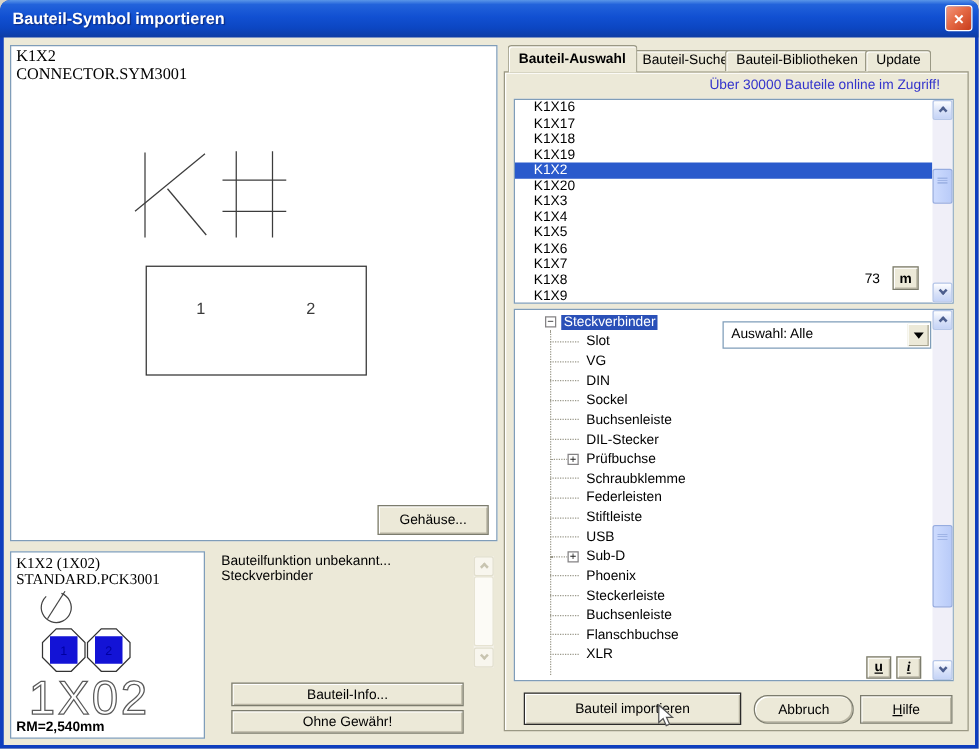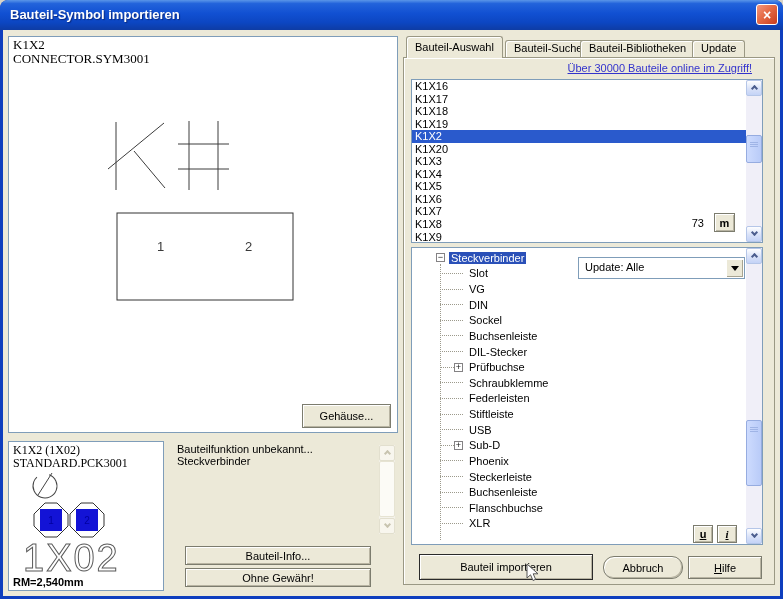--- a/index.html
+++ b/index.html
@@ -43,24 +43,24 @@
     position:absolute;background:#ECE9D8;border:1px solid #9A9884;border-bottom:none;
     border-radius:3px 3px 0 0;text-align:center;padding:0 8px;white-space:nowrap;
     box-shadow:inset 1px 1px 0 #FFF;
   }
   .tab.active{top:36px;height:22px;line-height:20px;z-index:5;}
   .tab.inactive{top:40px;height:17px;line-height:15px;background:#ECE9D8;}
   .tabpanel{
     position:absolute;left:403px;top:57px;width:372px;height:528px;background:#ECE9D8;
     border:1px solid #9A9884;box-shadow:inset 1px 1px 0 #FFF;
   }
-  .link{position:absolute;color:#3333CC;text-decoration:underline;white-space:nowrap;cursor:pointer;margin-left:32px;}
+  .link{position:absolute;color:#3333CC;white-space:nowrap;cursor:pointer;margin-left:32px;}
 
   
-  .list-row{height:12.55px;line-height:12.5px;padding-left:3px;white-space:nowrap;overflow:hidden;}
+  .list-row{height:12.55px;line-height:12.5px;padding-left:15px;white-space:nowrap;overflow:hidden;}
   .list-row.selected{background:#2A5ACC;color:#fff;}
   .tree-row{height:15.63px;display:flex;align-items:center;white-space:nowrap;position:relative;z-index:2;}
   .tree-indent{flex:0 0 auto;}
   .stub{flex:0 0 auto;height:0;border-top:1px dotted #9C9A8C;}
   .expander{
     flex:0 0 auto;width:9px;height:9px;border:1px solid #848284;background:#fff;
     font-size:9px;line-height:7px;text-align:center;color:#222;
   }
   .tree-label{margin-left:4px;padding:0 2px;}
   .tree-label.selected{background:#2A50B8;color:#fff;}
@@ -167,21 +167,21 @@
     <div class="sb-thumb" style="top:16px;height:56px;"></div>
     <div class="sb-btn down">
         <i class="chev down"></i>
       </div>
   </div>
 
   <button style="left:185px;top:546px;width:186px;height:19px;">Bauteil-Info...</button>
   <button class="bold" style="left:185px;top:568px;width:186px;height:19px;">Ohne Gewähr!</button>
 
   <div class="tabpanel"></div>
-  <div class="tab active" style="left:406px;">Bauteil-Auswahl</div>
+  <div class="tab active" style="left:406px;font-weight:bold;">Bauteil-Auswahl</div>
   <div class="tab inactive" style="left:505px;">Bauteil-Suche</div>
   <div class="tab inactive" style="left:580px;">Bauteil-Bibliotheken</div>
   <div class="tab inactive" style="left:692px;">Update</div>
 
   <a class="link" style="right:31px;top:62px;">Über 30000 Bauteile online im Zugriff!</a>
 
   <div class="panel-white" style="left:411px;top:79px;width:352px;height:164px;">
     <div style="position:absolute;left:0;top:0;right:16px;bottom:0;overflow:hidden;">
         <div class="list-row">K1X16</div>
         <div class="list-row">K1X17</div>
@@ -313,21 +313,21 @@
       <div class="sb-thumb" style="top:172px;height:66px;"></div>
       <div class="sb-btn down">
           <i class="chev down"></i>
         </div>
     </div>
     <button class="mini-btn" style="left:281px;top:277px;width:20px;height:18px;text-decoration:underline;">u</button>
     <button class="mini-btn" style="left:305px;top:277px;width:20px;height:18px;font-style:italic;font-family:'Liberation Serif',serif;text-decoration:underline;">i</button>
   </div>
 
   <div class="combo" style="left:578px;top:257px;width:167px;height:22px;">
-    <span class="combo-text">Update: Alle</span>
+    <span class="combo-text">Auswahl: Alle</span>
     <div class="combo-arrow"></div>
   </div>
 
   <button class="default-btn" style="left:419px;top:554px;width:174px;height:26px;">Bauteil importieren</button>
   <button style="left:603px;top:556px;width:80px;height:23px;border-radius:11px;">Abbruch</button>
   <button style="left:688px;top:556px;width:74px;height:23px;">
     <span class="help-label">Hilfe</span>
   </button>
 
   <svg style="position:absolute;left:526px;top:563px;z-index:20;pointer-events:none;" width="16" height="20">

